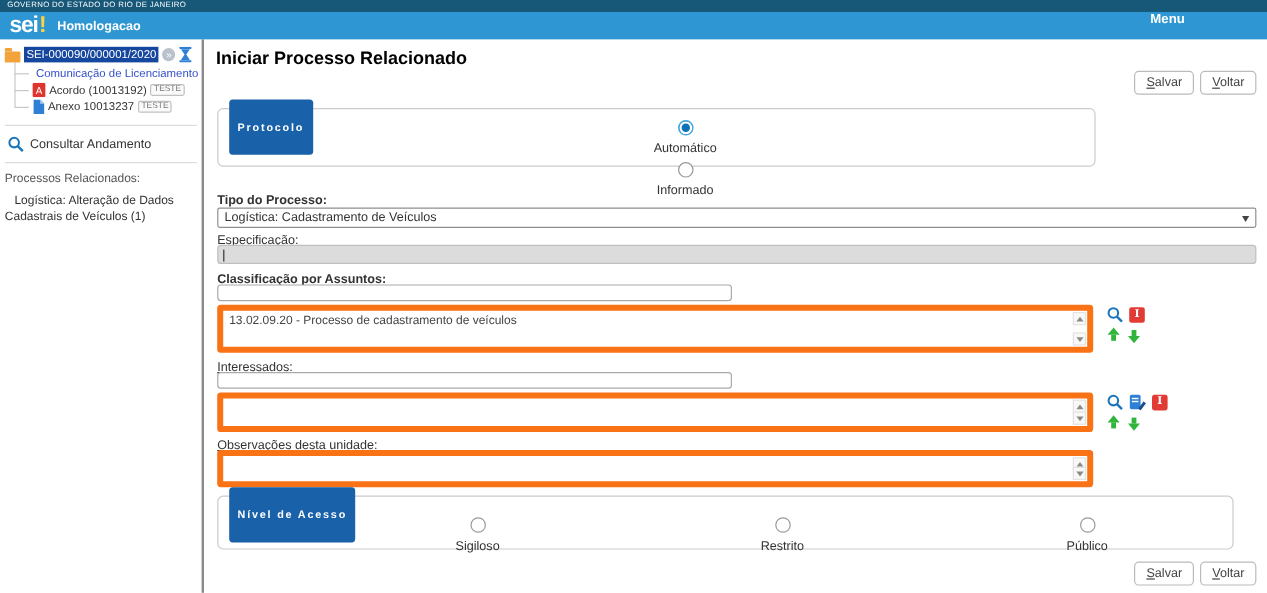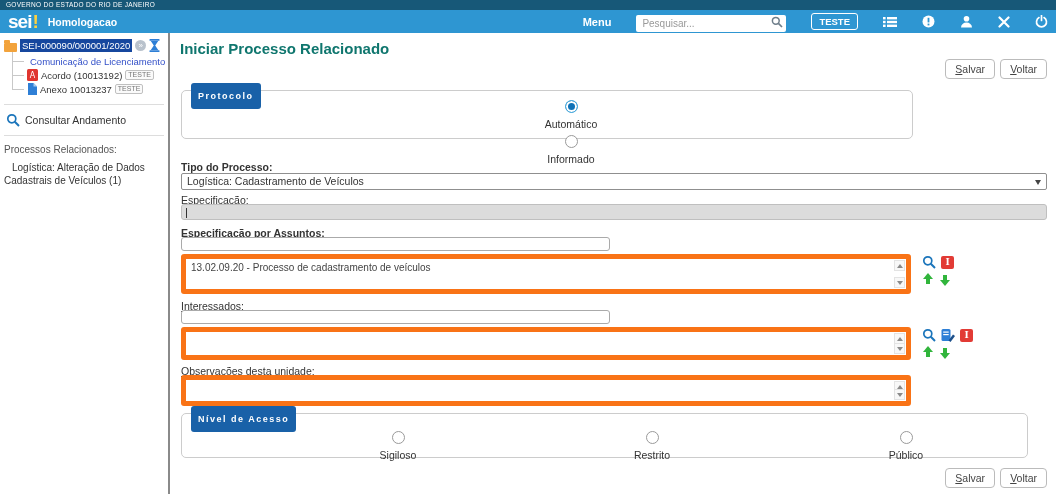--- a/index.html
+++ b/index.html
@@ -8,21 +8,21 @@
 
   
   .gov-bar { position:absolute; left:0; top:0; width:1056px; height:10px;
     background:var(--topbar1_bg,#175878); color:#fff; font-size:6.5px;
     line-height:10px; padding-left:6px; letter-spacing:.3px; text-transform:uppercase; }
   .app-bar { position:absolute; left:0; top:10px; width:1056px; height:23px;
     background:var(--topbar2_bg,#2e96d2); color:#fff; display:flex; align-items:center; }
   .logo { font-weight:bold; font-size:19px; margin-left:8px; letter-spacing:-1px; line-height:20px; }
   .logo .accent { color:#ffd23f; margin-left:1px; }
   .env { font-size:10.5px; font-weight:bold; margin-left:10px; margin-top:0; }
-  .hdr-right { position:absolute; right:8px; top:0; height:23px; display:flex; align-items:center; gap:25px; }
+  .hdr-right { position:absolute; right:8px; top:0; height:23px; display:flex; align-items:center; gap:25px;flex-direction:column; }
   .menu-lbl { font-size:11px; font-weight:bold; cursor:pointer; }
   .search-wrap { position:relative; width:150px; height:17px; }
   .search-wrap input { width:150px; height:17px; border:none; border-radius:2px;
     font-size:10px; padding:0 18px 0 6px; outline:none; color:#333;
     font-family:Liberation Sans, sans-serif; }
   .search-wrap input::placeholder { color:#999; }
   .search-wrap svg { position:absolute; right:3px; top:2.5px; }
   .user-btn { background:transparent; border:1px solid #fff; border-radius:3px; color:#fff;
     font-size:9.5px; font-weight:bold; padding:2px 7px; cursor:pointer;
     font-family:"Liberation Sans", sans-serif; }
@@ -55,32 +55,32 @@
     border-radius:2px; padding:0 2px; line-height:8px; }
   .side-sep { border-top:1px solid #ddd; margin:8px 4px 8px 0; }
   .consult { display:flex; align-items:center; gap:5px; font-size:10.5px; color:#333;
     cursor:pointer; padding-left:2px; }
   .rel-title { font-size:10px; color:#555; margin-bottom:6px; }
   .rel-item { font-size:10px; color:#333; text-indent:8px; line-height:13px;
     padding-right:4px; cursor:pointer; }
 
   
   .content { position:absolute; left:170px; top:33px; width:886px; height:461px; background:#fff; }
-  .page-title { position:absolute; left:10px; top:7px; font-size:15px; font-weight:bold; color:#0f766e; }
+  .page-title { position:absolute; left:10px; top:7px; font-size:15px; font-weight:bold; color:#000000; }
   .actions { position:absolute; display:flex; gap:5px; }
   .actions.top { right:9px; top:26px; }
   .actions.bottom { right:9px; top:435px; }
   .btn { background:#fff; border:1px solid #bbb; border-radius:4px; padding:3px 9px;
     font-size:10.5px; color:#444; cursor:pointer; font-family:"Liberation Sans", sans-serif; }
   .btn span { display:block; }
   .btn span::first-letter { text-decoration:underline; }
 
   fieldset.box { position:absolute; border:1px solid #ccc; border-radius:5px; background:#fff; }
   .legend { position:absolute; top:-8px; left:9px; background:var(--legend_bg,#1961a8);
-    color:#fff; font-size:9px; font-weight:bold; letter-spacing:1.5px; padding:8px 7px;
+    color:#fff; font-size:9px; font-weight:bold; letter-spacing:1.5px; padding:18px 7px;
     border-radius:3px; }
   .fs-protocolo { left:11px; top:57px; width:732px; height:49px; }
   .fs-nivel     { left:11px; top:380px; width:732px; height:45px; }
   .radio-row { display:flex; align-items:center; gap:5px;flex-direction:column; }
   .fs-protocolo .radio-col { padding:9px 0 0 48px; display:flex; flex-direction:column; gap:5px; }
   .fs-nivel .radio-line { display:flex; padding:17px 0 0 95px;gap:12px; }
   .fs-nivel .radio-row { width:242px; }
   .radio { width:13px; height:13px; border:1px solid #9a9a9a; border-radius:50%;
     background:#fff; display:inline-block; flex:none; cursor:pointer; }
   .radio.checked { border:1px solid #45aade; background:#0e72b8; box-shadow:inset 0 0 0 2px #fff; }
@@ -269,21 +269,21 @@
   <div class="sel">
     <span>Logística: Cadastramento de Veículos</span>
     <span class="caret"></span>
   </div>
 
   <div class="flabel" style="top:161px">Especificação:</div>
   <div class="tinput disabled" style="left:11px;top:171px;width:866px;height:16px">
     <span class="caret-bar"></span>
   </div>
 
-  <div class="flabel b" style="top:194px">Especificação por Assuntos:</div>
+  <div class="flabel b" style="top:194px">Classificação por Assuntos:</div>
   <div class="tinput" style="left:11px;top:204px;width:429px;height:14px"></div>
   <div class="listbox" style="left:11px;top:221px;width:730px;height:40px">
     <div class="item">13.02.09.20 - Processo de cadastramento de veículos</div>
     <span class="sb up"></span>
     <span class="sb down"></span>
   </div>
   <div class="icon-col" style="left:752px;top:222px">
     <div class="icon-row">
       <svg width="14" height="14" viewBox="0 0 14 14">
           <circle cx="5.8" cy="5.8" r="4" fill="none" stroke="#1b75bb" stroke-width="1.7"></circle>

